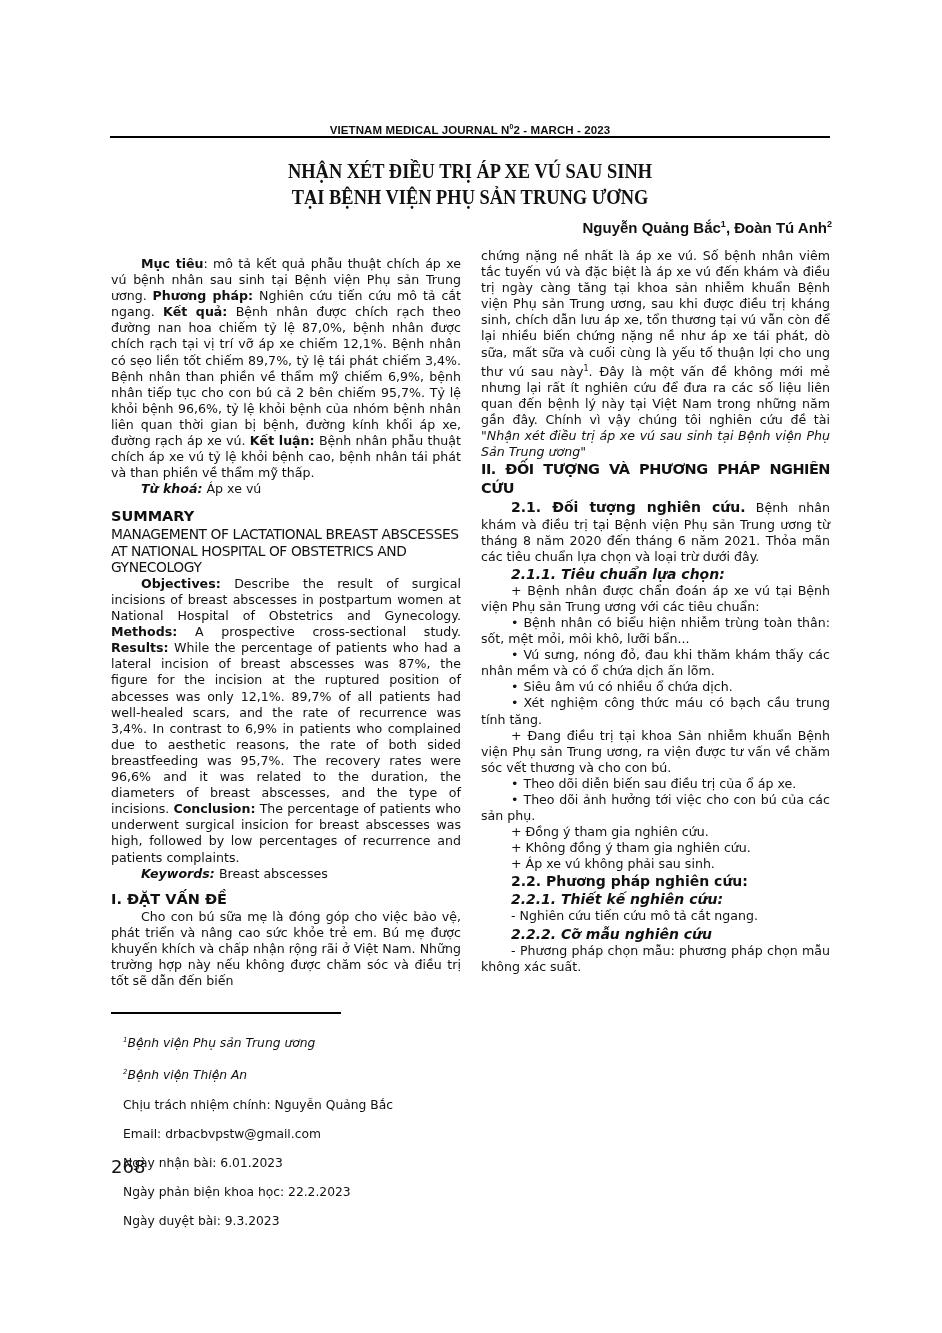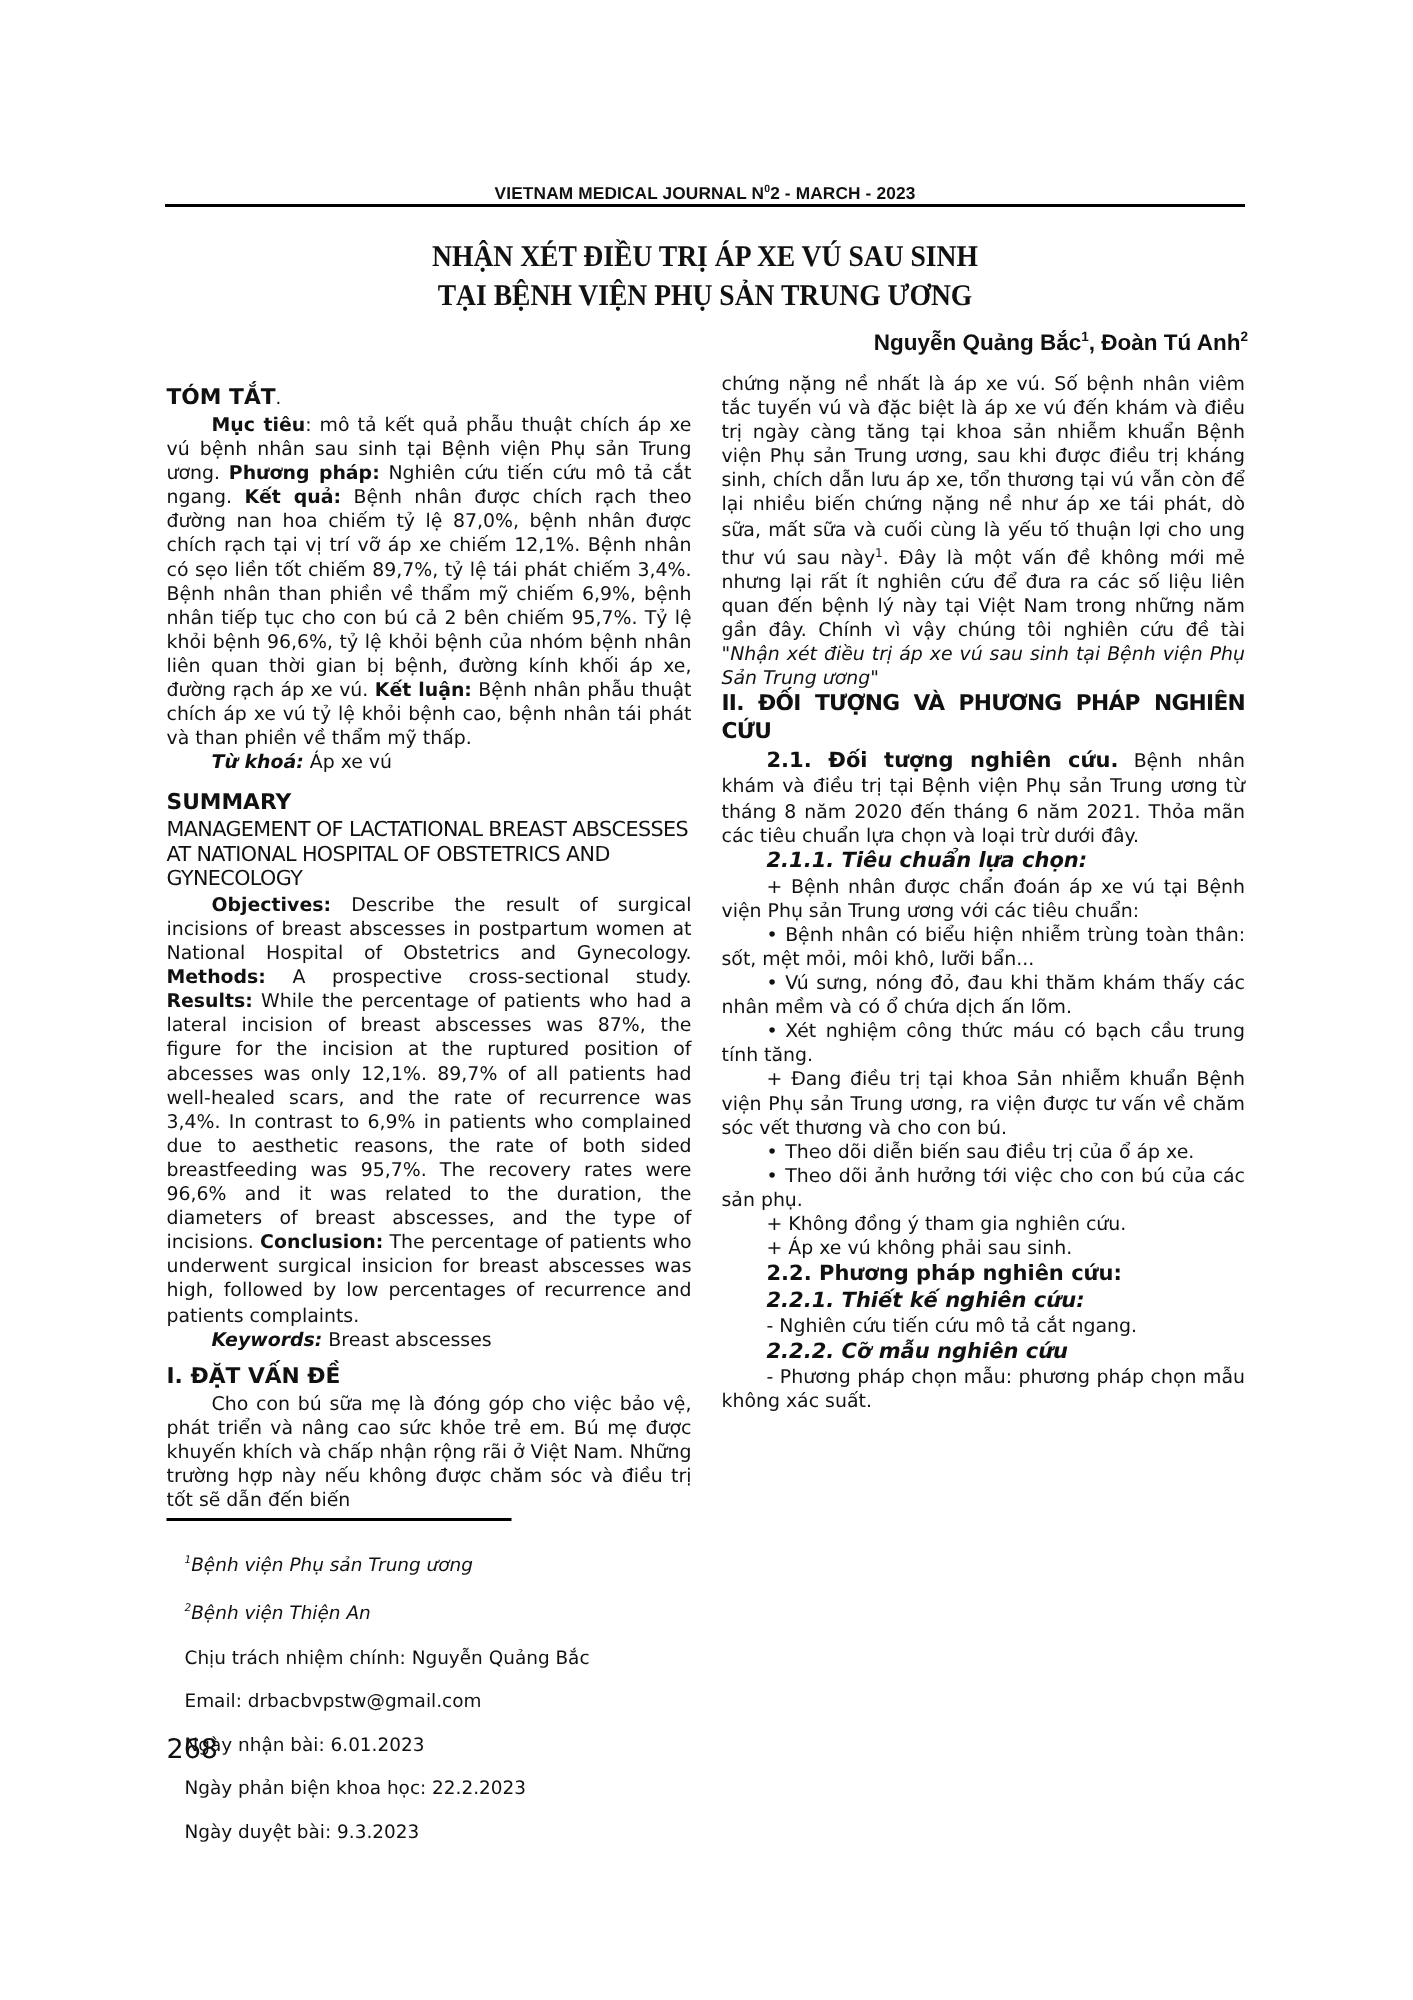--- a/index.html
+++ b/index.html
@@ -70,21 +70,20 @@
   <div class="title">
     <div>NHẬN XÉT ĐIỀU TRỊ ÁP XE VÚ SAU SINH</div>
     <div>TẠI BỆNH VIỆN PHỤ SẢN TRUNG ƯƠNG</div>
   </div>
 
   <div class="authors">
     <span>Nguyễn Quảng Bắc</span><sup>1</sup>, <span>Đoàn Tú Anh</span><sup>2</sup>
   </div>
 
   <div class="col col-left">
-    <p class="h-sec"><span>TÓM TẮT</span><span style="font-weight:normal;font-size:12px">.</span></p>
     <p class="indent">
       <span class="b">Mục tiêu</span><span>: mô tả kết quả phẫu thuật chích áp xe vú bệnh nhân sau sinh tại Bệnh viện Phụ sản Trung ương. </span><span class="b">Phương pháp:</span><span> Nghiên cứu tiến cứu mô tả cắt ngang. </span><span class="b">Kết quả:</span><span> Bệnh nhân được chích rạch theo đường nan hoa chiếm tỷ lệ 87,0%, bệnh nhân được chích rạch tại vị trí vỡ áp xe chiếm 12,1%. Bệnh nhân có sẹo liền tốt chiếm 89,7%, tỷ lệ tái phát chiếm 3,4%. Bệnh nhân than phiền về thẩm mỹ chiếm 6,9%, bệnh nhân tiếp tục cho con bú cả 2 bên chiếm 95,7%. Tỷ lệ khỏi bệnh 96,6%, tỷ lệ khỏi bệnh của nhóm bệnh nhân liên quan thời gian bị bệnh, đường kính khối áp xe,  đường rạch áp xe vú. </span><span class="b">Kết luận:</span><span> Bệnh nhân phẫu thuật chích áp xe vú tỷ lệ khỏi bệnh cao, bệnh nhân tái phát và than phiền về thẩm mỹ thấp.</span>
     </p>
     <p class="indent"><span class="bi">Từ khoá:</span><span> Áp xe vú</span></p>
 
     <p class="h-sec" style="margin-top:10px">SUMMARY</p>
     <p class="h-sum-title">MANAGEMENT OF LACTATIONAL BREAST ABSCESSES AT NATIONAL HOSPITAL OF OBSTETRICS AND GYNECOLOGY</p>
     <p class="indent">
       <span class="b">Objectives:</span><span> Describe the result of surgical incisions of breast abscesses in postpartum women at National Hospital of Obstetrics and Gynecology. </span><span class="b">Methods:</span><span> A prospective cross-sectional study. </span><span class="b">Results:</span><span> While the percentage of patients who had a lateral incision of breast abscesses was 87%, the figure for the incision at the ruptured position of abcesses was only 12,1%. 89,7% of all patients had well-healed scars, and the rate of recurrence was 3,4%. In contrast to 6,9% in patients who complained due to aesthetic reasons, the rate of both sided breastfeeding was 95,7%. The recovery rates were 96,6% and it was related to the duration, the diameters of breast abscesses, and the type of incisions. </span><span class="b">Conclusion:</span><span> The percentage of patients who underwent surgical insicion for breast abscesses was high, followed by low percentages of recurrence and patients complaints.</span>
     </p>
@@ -110,24 +109,26 @@
   <div class="col col-right">
     <p><span>chứng nặng nề nhất là áp xe vú. Số bệnh nhân viêm tắc tuyến vú và đặc biệt là áp xe vú đến khám và điều trị ngày càng tăng tại khoa sản nhiễm khuẩn Bệnh viện Phụ sản Trung ương, sau khi được điều trị kháng sinh, chích dẫn lưu áp xe, tổn thương tại vú vẫn còn để lại nhiều biến chứng nặng nề như áp xe tái phát, dò sữa, mất sữa và cuối cùng là yếu tố thuận lợi cho ung thư vú sau này</span><sup style="font-size:8px">1</sup><span>. Đây là một vấn đề không mới mẻ nhưng lại rất ít nghiên cứu để đưa ra các số liệu liên quan đến bệnh lý này tại Việt Nam trong những năm gần đây. Chính vì vậy chúng tôi nghiên cứu đề tài </span><span class="i">"Nhận xét điều trị áp xe vú sau sinh tại Bệnh viện Phụ Sản Trung ương"</span></p>
 
     <p class="h-sec" style="letter-spacing:-0.5px">II. ĐỐI TƯỢNG VÀ PHƯƠNG PHÁP NGHIÊN CỨU</p>
     <p class="indent"><span class="b sub-h">2.1. Đối tượng nghiên cứu.</span><span> Bệnh nhân khám và điều trị tại Bệnh viện Phụ sản Trung ương từ tháng 8 năm 2020 đến tháng 6 năm 2021. Thỏa mãn các tiêu chuẩn lựa chọn và loại trừ dưới đây.</span></p>
     <p class="indent bi sub-h">2.1.1. Tiêu chuẩn lựa chọn:</p>
 
     <p class="indent">+ Bệnh nhân được chẩn đoán áp xe vú tại Bệnh viện Phụ sản Trung ương với các tiêu chuẩn:</p>
     <p class="indent bullet">Bệnh nhân có biểu hiện nhiễm trùng toàn thân: sốt, mệt mỏi, môi khô, lưỡi bẩn...</p>
     <p class="indent bullet">Vú sưng, nóng đỏ, đau khi thăm khám thấy các nhân mềm và có ổ chứa dịch ấn lõm.</p>
+    <p class="indent bullet">Siêu âm vú có nhiều ổ chứa dịch.</p>
     <p class="indent bullet">Xét nghiệm công thức máu có bạch cầu trung tính tăng.</p>
     <p class="indent">+ Đang điều trị tại khoa Sản nhiễm khuẩn Bệnh viện Phụ sản Trung ương, ra viện được tư vấn về chăm sóc vết thương và cho con bú.</p>
     <p class="indent bullet">Theo dõi diễn biến sau điều trị của ổ áp xe.</p>
     <p class="indent bullet">Theo dõi ảnh hưởng tới việc cho con bú của các sản phụ.</p>
+    <p class="indent">+ Đồng ý tham gia nghiên cứu.</p>
 
     <p class="indent">+ Không đồng ý tham gia nghiên cứu.</p>
     <p class="indent">+ Áp xe vú không phải sau sinh.</p>
 
     <p class="indent b sub-h">2.2. Phương pháp nghiên cứu:</p>
     <p class="indent bi sub-h">2.2.1. Thiết kế nghiên cứu:</p>
     <p class="indent">- Nghiên cứu tiến cứu mô tả cắt ngang.</p>
     <p class="indent bi sub-h">2.2.2. Cỡ mẫu nghiên cứu</p>
     <p class="indent">- Phương pháp chọn mẫu: phương pháp chọn mẫu không xác suất.</p>
   </div>

